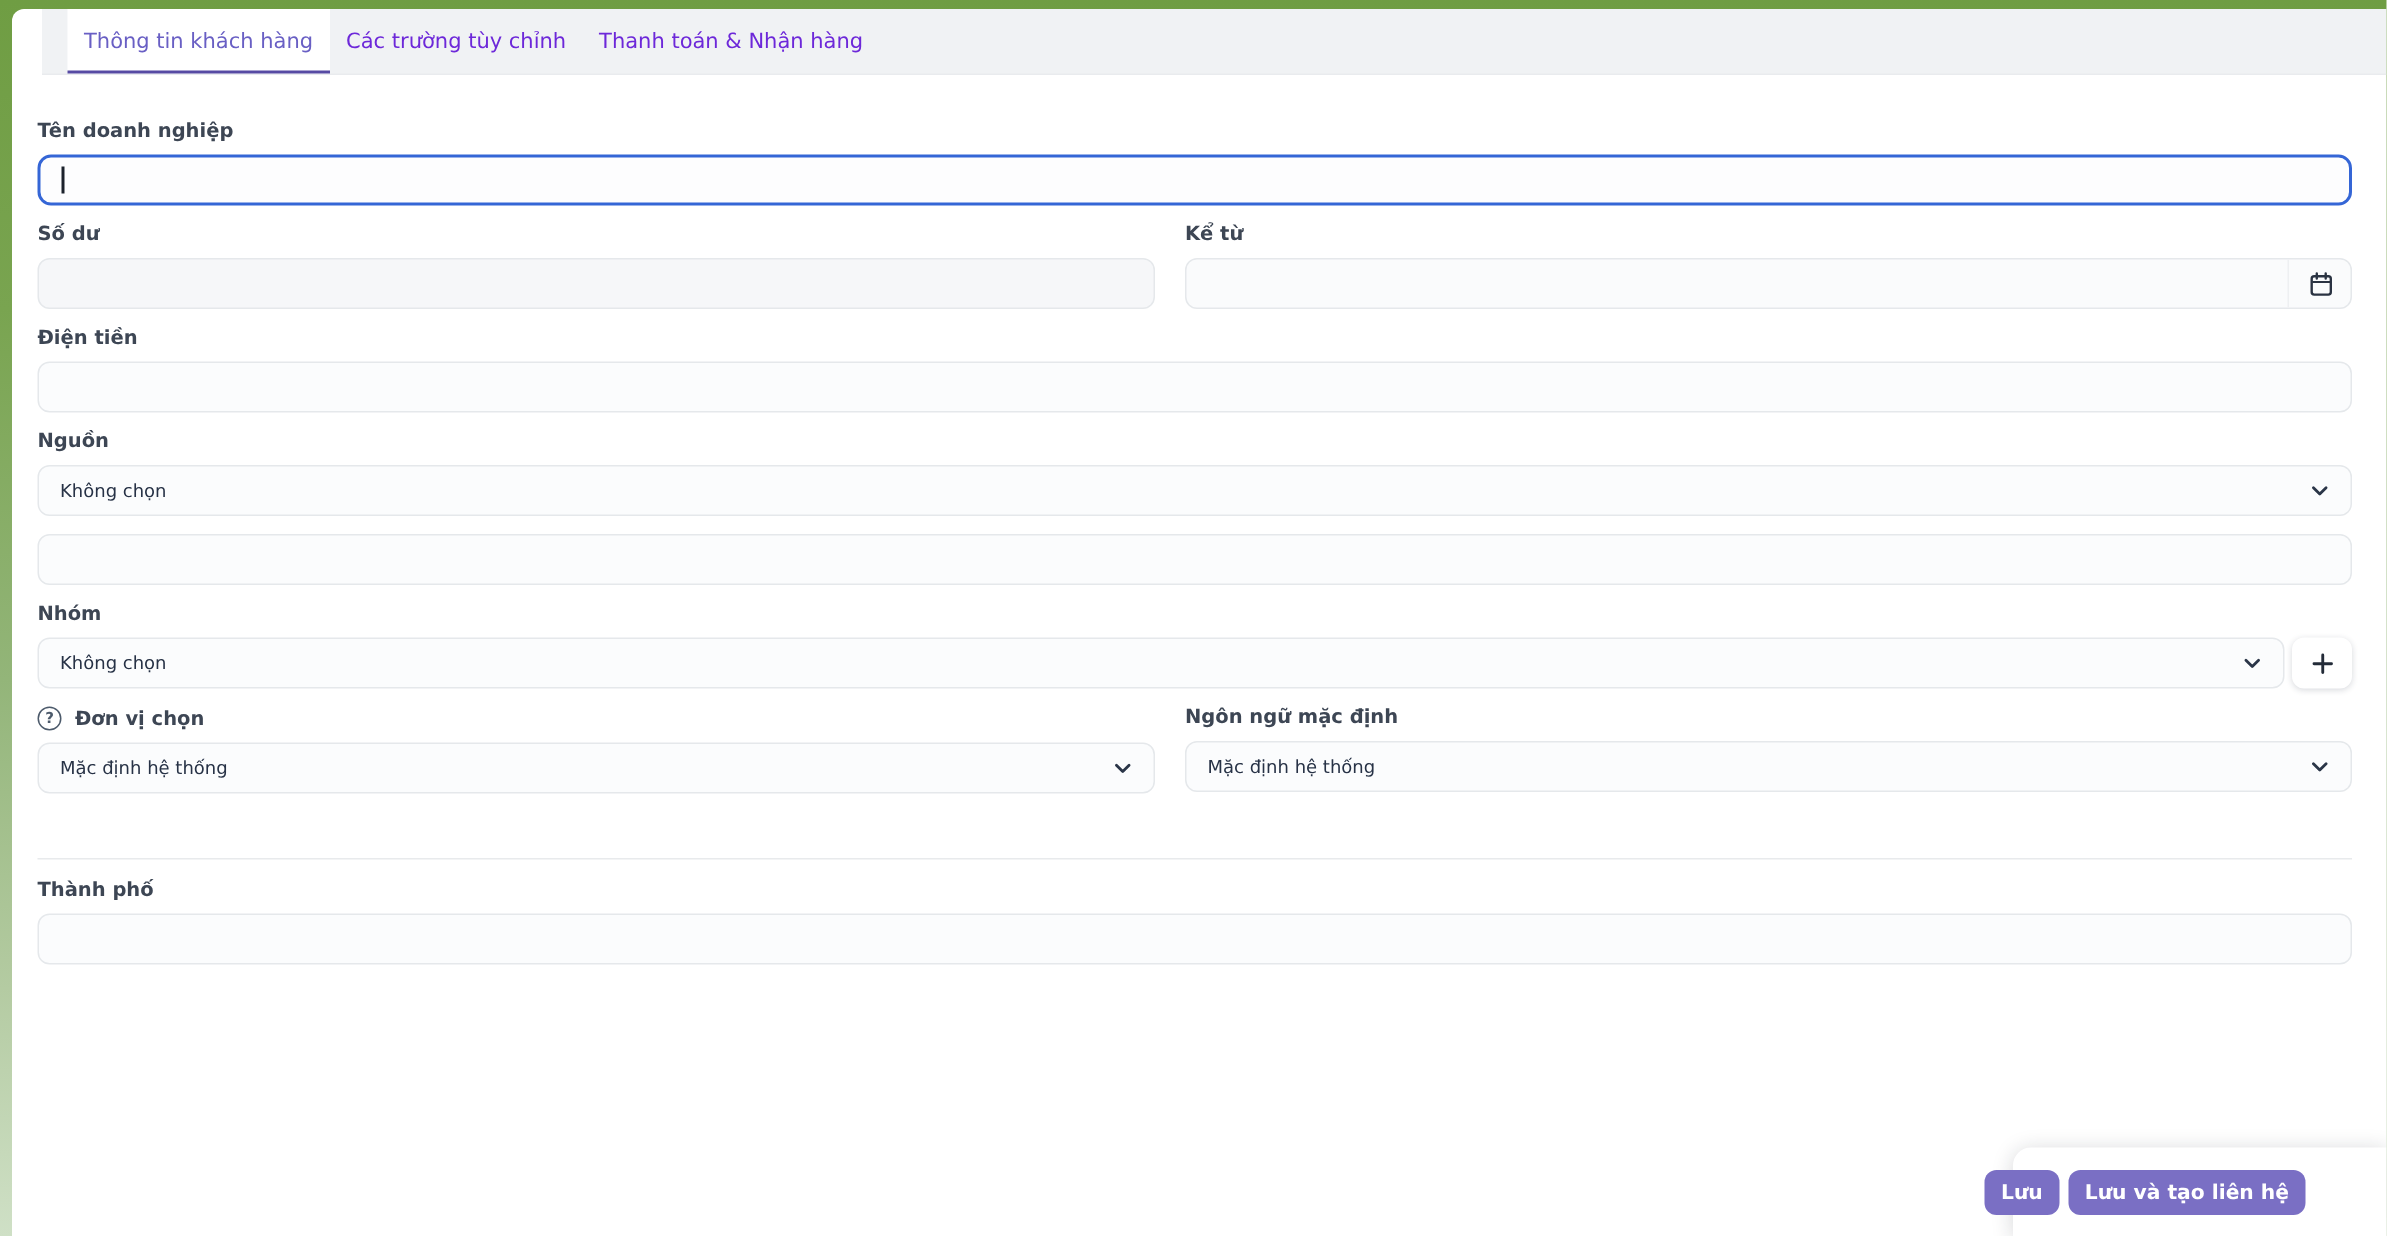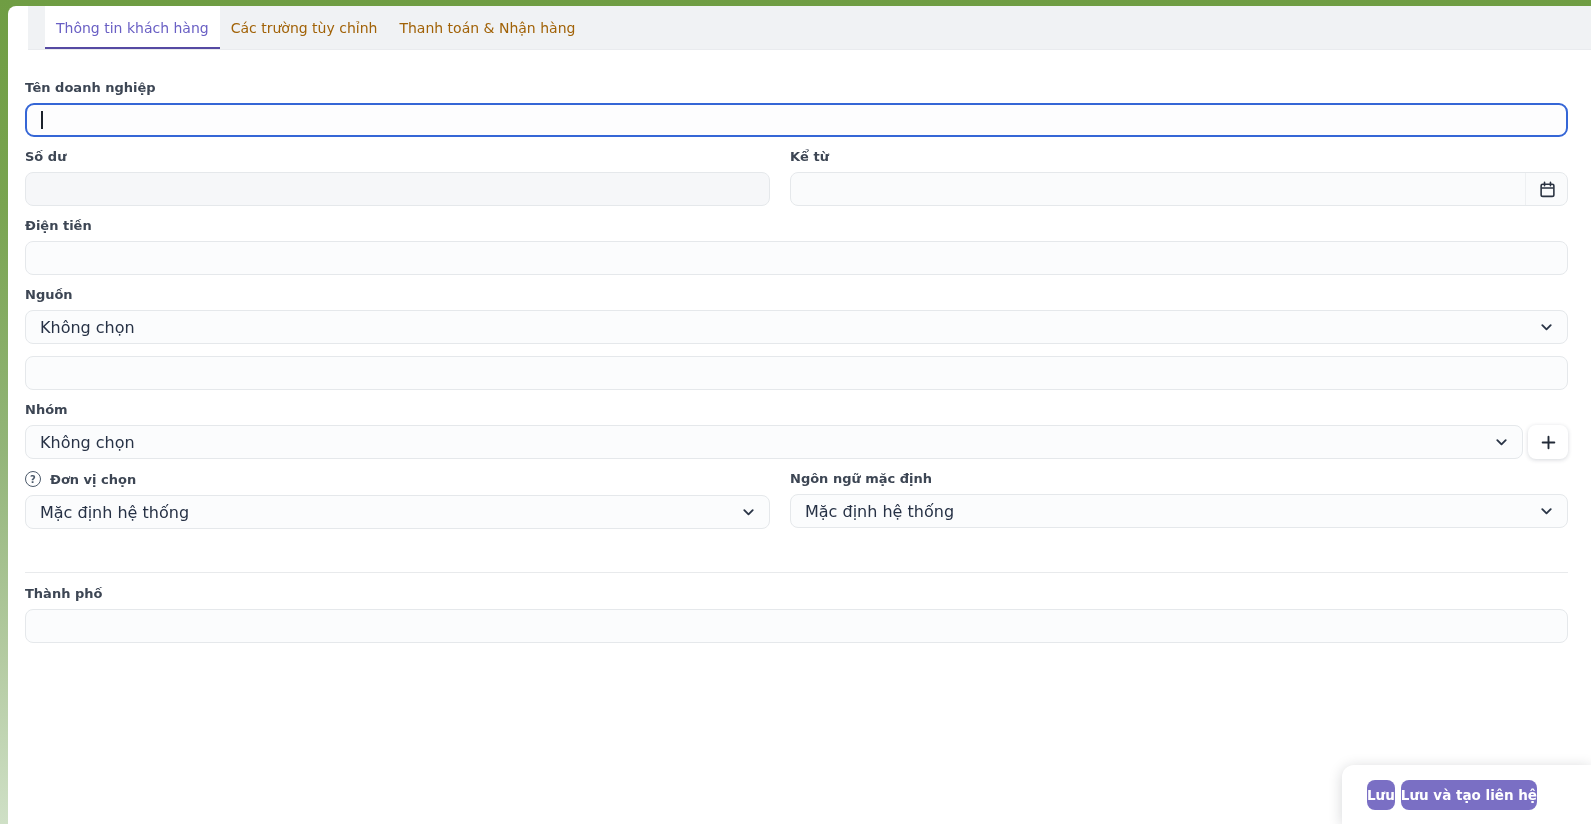--- a/index.html
+++ b/index.html
@@ -13,21 +13,21 @@
     position:absolute; left:8px; top:6px; right:0; bottom:0;
     background:#ffffff; border-top-left-radius:8px; overflow:hidden;
   }
   
   .tabbar {
     height:44px; background:#f0f2f4; display:flex; align-items:stretch;
     padding-left:17px; border-bottom:1px solid #e9ebee;margin-left:20px;
   }
   .tab {
     position:relative; display:flex; align-items:center;
-    padding:0 11px; font-size:14px; color:#a16207; cursor:pointer; white-space:nowrap;
+    padding:0 11px; font-size:14px; color:#6d28d9; cursor:pointer; white-space:nowrap;
   }
   .tab.active { background:#ffffff; color:#695fc4; }
   .tab.active::after {
     content:""; position:absolute; left:0; right:0; bottom:0; height:2px; background:#564aa3;
   }
   
   .content { padding:30px 23px 0 17px; position:relative; }
   .group { margin-bottom:12px; }
   .lbl {
     display:block; font-size:13px; line-height:15px; font-weight:600;
@@ -52,21 +52,21 @@
   .caret {
     position:absolute; left:14px; top:6px; width:1.5px; height:18px; background:#1c222c;
     animation:blink 1.1s step-end infinite;
   }
   @keyframes blink { 0%,49%{opacity:1} 50%,100%{opacity:0} }
   .two-col { display:grid; grid-template-columns:745px 1fr; column-gap:20px; }
   
   .select {
     position:relative; height:34px; border:1px solid #e5e8eb; border-radius:8px;
     background:#fbfcfd; display:flex; align-items:center; padding:0 40px 0 14px;
-    font-size:16px; color:#273246; cursor:pointer;
+    font-size:12px; color:#273246; cursor:pointer;
   }
   .select .chev { position:absolute; right:13px; top:50%; transform:translateY(-50%); display:flex; }
   
   .datewrap { position:relative; }
   .datewrap .ctrl { padding-right:56px; background:#fafbfc; }
   .date-ico {
     position:absolute; right:0; top:1px; bottom:1px; width:43px;
     display:flex; align-items:center; justify-content:center;
     border-left:1px solid #eef0f2; cursor:pointer;
   }
@@ -91,21 +91,21 @@
   
   .savebar {
     position:absolute; right:0; bottom:0; width:249px; height:59px;
     background:#ffffff; border-top-left-radius:12px;
     box-shadow:0 2px 14px rgba(20,25,40,.18);
     display:flex; align-items:center; justify-content:flex-end;
     gap:6px; padding-right:54px; z-index:5;
   }
   .btn {
     height:30px; border:none; border-radius:8px; background:#7a6fc4; color:#ffffff;
-    font-family:inherit; font-size:13.5px; font-weight:700; padding:0 0; cursor:pointer;
+    font-family:inherit; font-size:13.5px; font-weight:700; padding:0 11px; cursor:pointer;
     white-space:nowrap;
   }
 </style>
 </head>
 <body>
 
 <div class="panel">
 
   <div class="tabbar">
     <div class="tab active">

